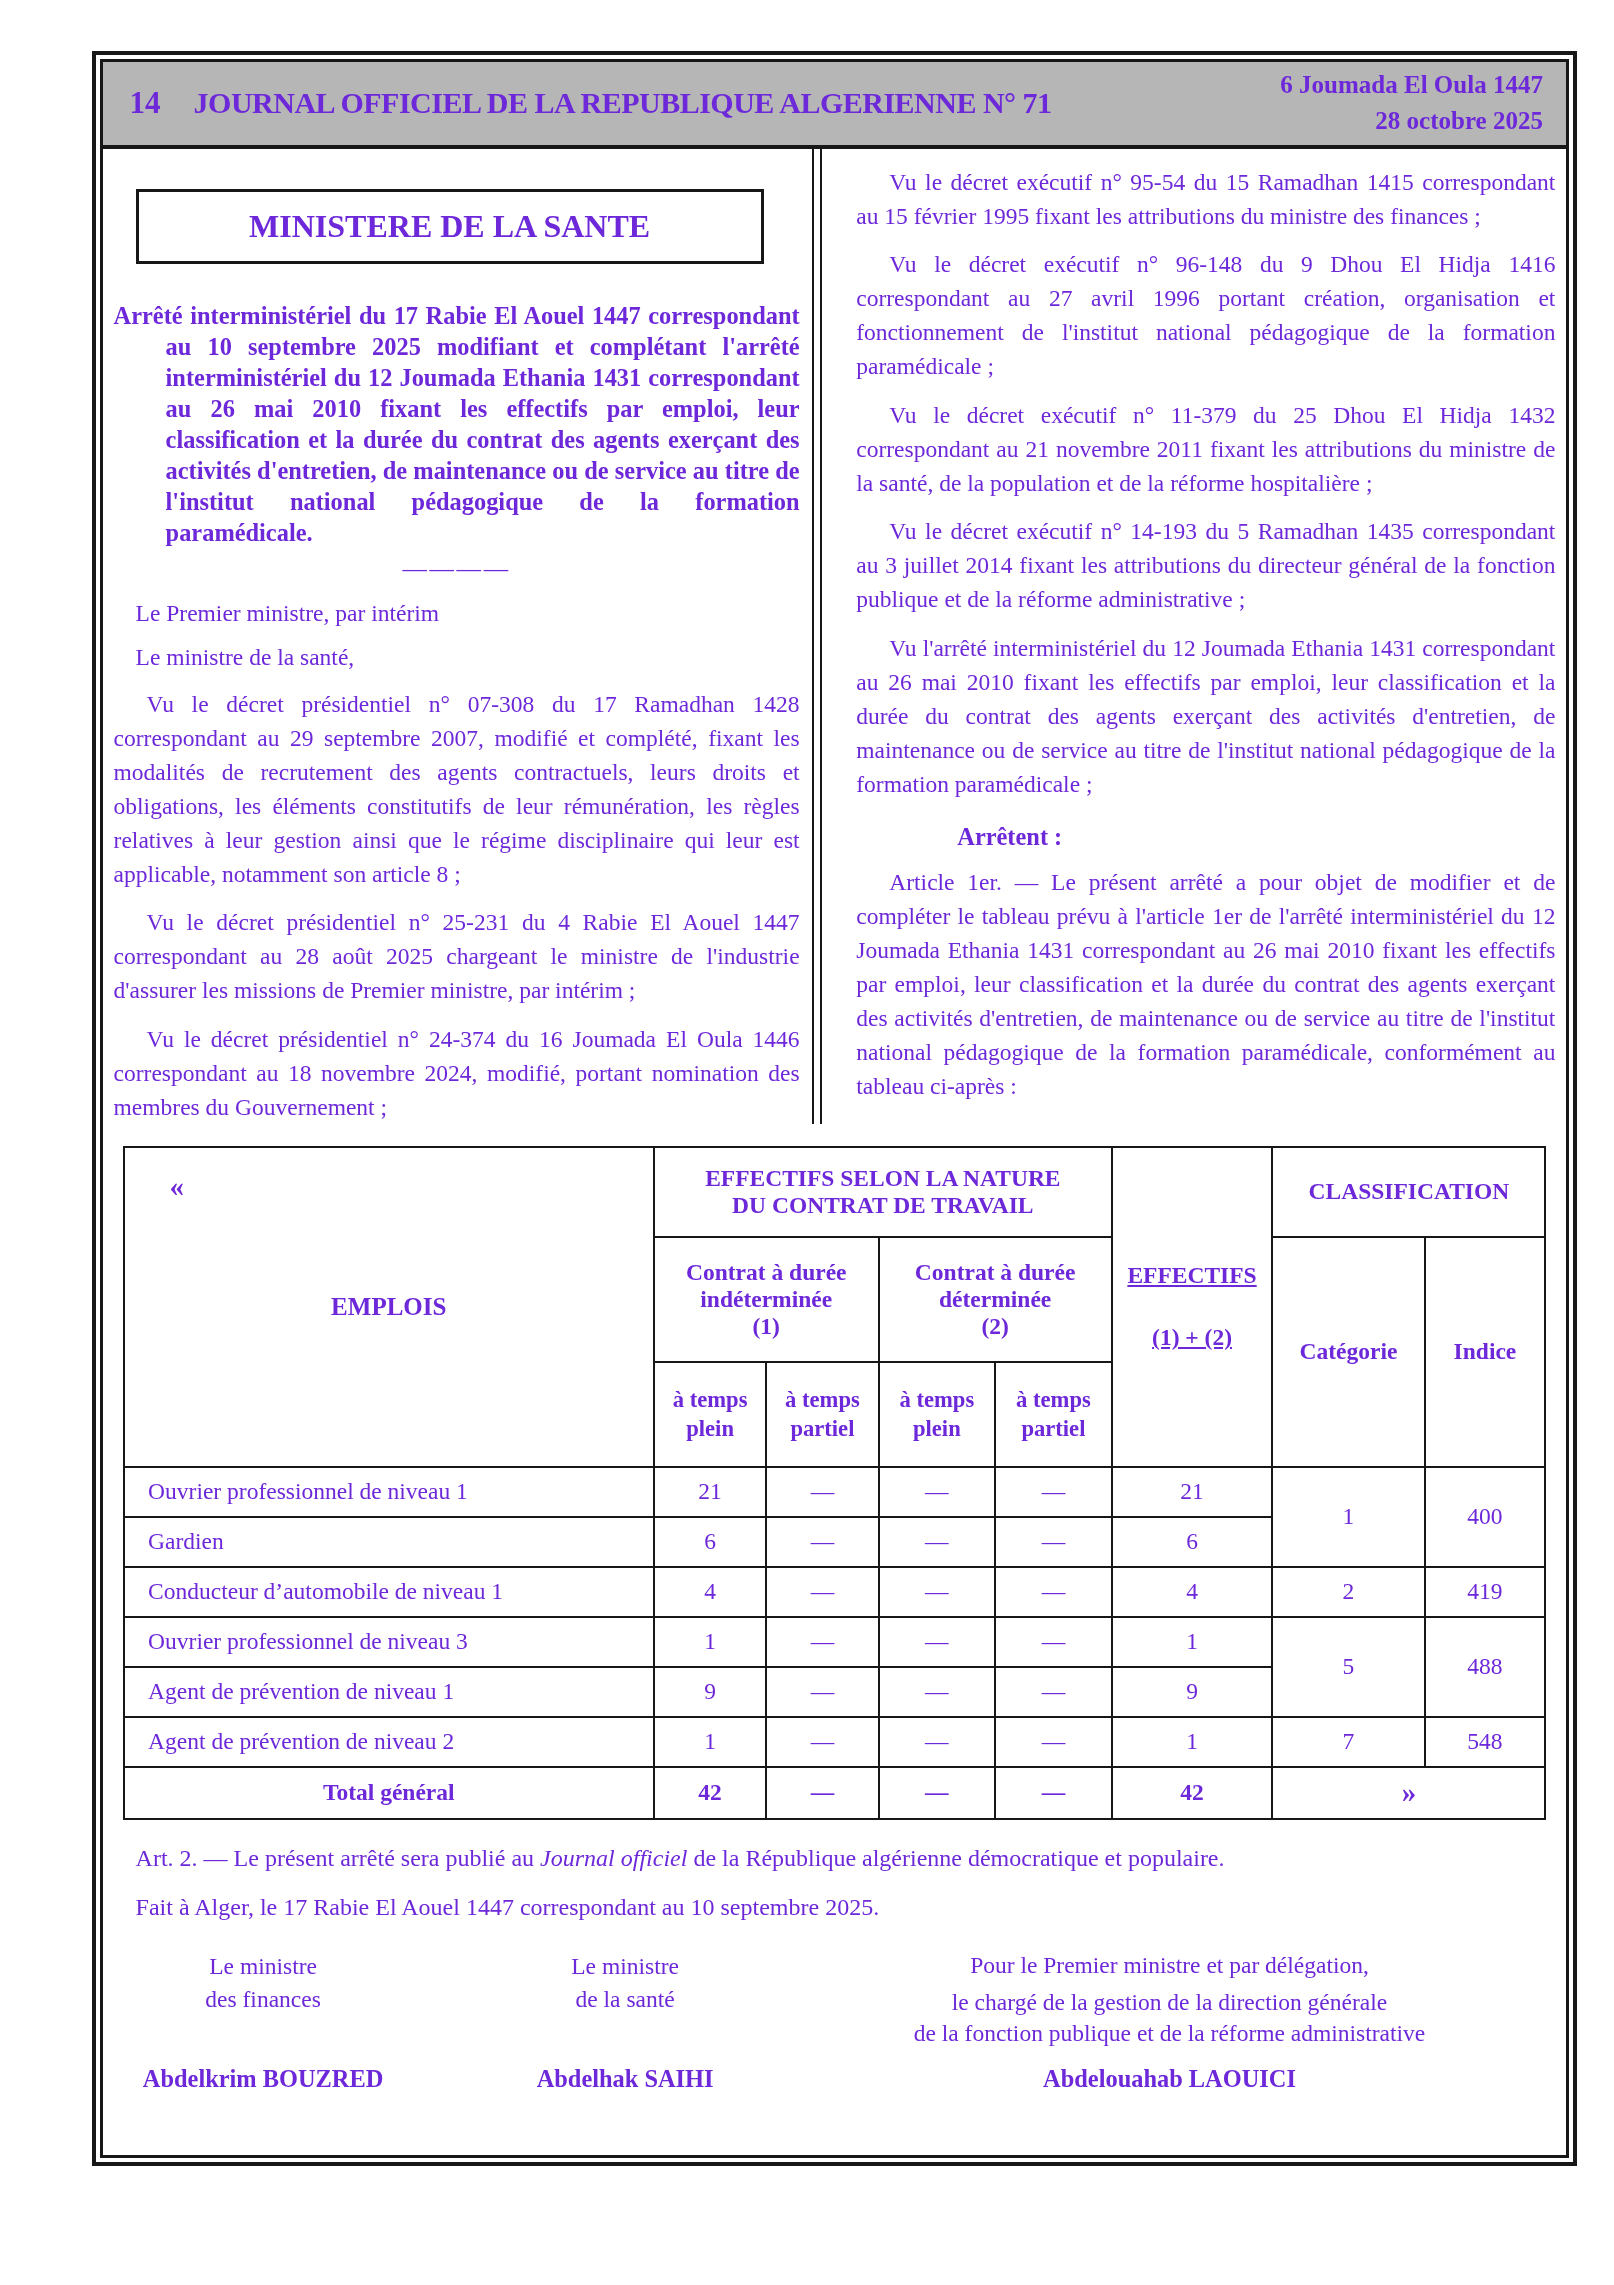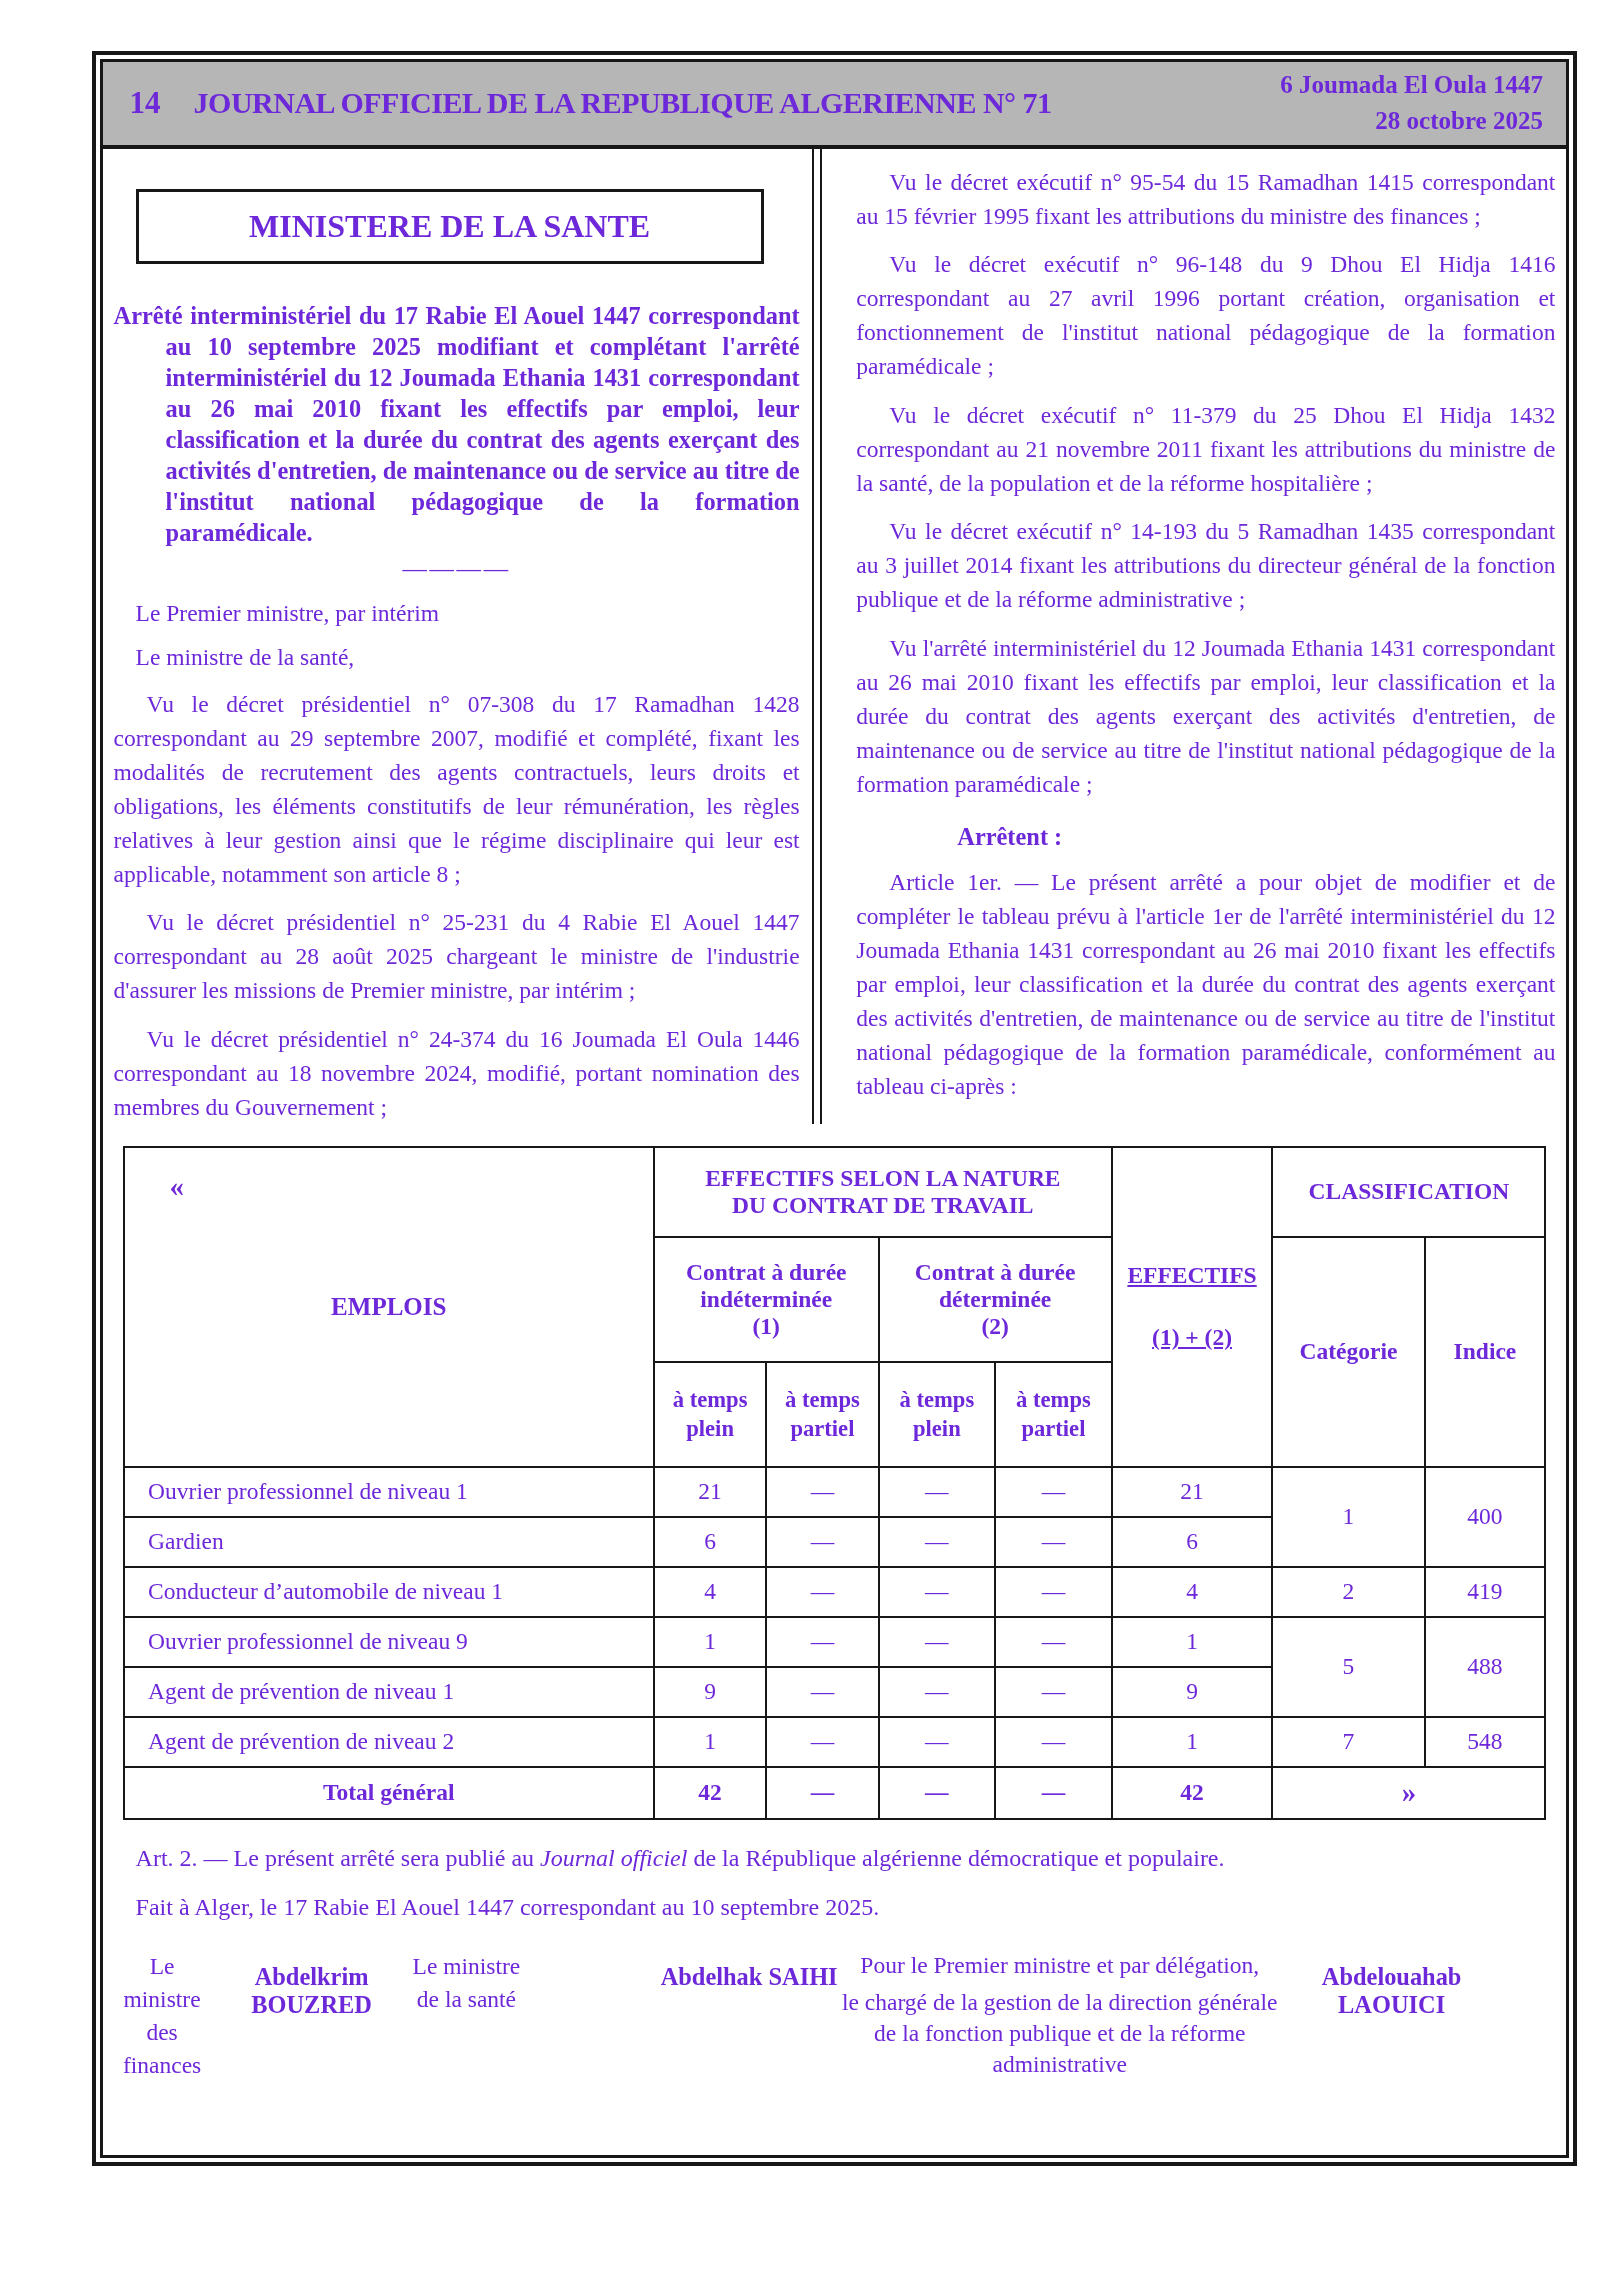--- a/index.html
+++ b/index.html
@@ -101,21 +101,21 @@
   td.span-top { vertical-align:top; padding-top:9px; }
   tr.trow { height:52px; }
   tr.trow td { font-weight:bold; }
   td.close-cell { text-align:right; padding-right:12.7px; font-size:29px; }
   
   .art2, .fait { margin:23.5px 11px 0; font-size:24px; line-height:31px; text-indent:22px; }
   .fait { margin-top:18px; }
   .art2 .it { font-style:italic; }
   .signatures { display:flex; margin:27px 11px 0; }
   .sig-col {
-    display:flex; flex-direction:row; justify-content:space-between;
+    display:flex; flex-direction:column; justify-content:space-between;
     min-height:143px; text-align:center;
   }
   .sig-1 { width:299px; }
   .sig-2 { width:425px; }
   .sig-3 { flex:1; padding-right:54px; }
   .sig-role { font-size:23.5px; line-height:33px; }
   .sig-delegation-line1 { font-size:23.5px; line-height:31px; }
   .sig-delegation-line2 { font-size:23.5px; line-height:31px; margin-top:5.4px; }
   .sig-name { font-weight:bold; font-size:24.4px; margin-top:12.7px; }
 </style>
@@ -225,21 +225,21 @@
             <td class="emploi">Conducteur d’automobile de niveau 1</td>
             <td>4</td>
             <td>—</td>
             <td>—</td>
             <td>—</td>
             <td>4</td>
             <td>2</td>
             <td>419</td>
           </tr>
           <tr class="brow">
-            <td class="emploi">Ouvrier professionnel de niveau 9</td>
+            <td class="emploi">Ouvrier professionnel de niveau 3</td>
             <td>1</td>
             <td>—</td>
             <td>—</td>
             <td>—</td>
             <td>1</td>
             <td class="span-top" rowspan="2">5</td>
             <td class="span-top" rowspan="2">488</td>
           </tr>
           <tr class="brow">
             <td class="emploi">Agent de prévention de niveau 1</td>

